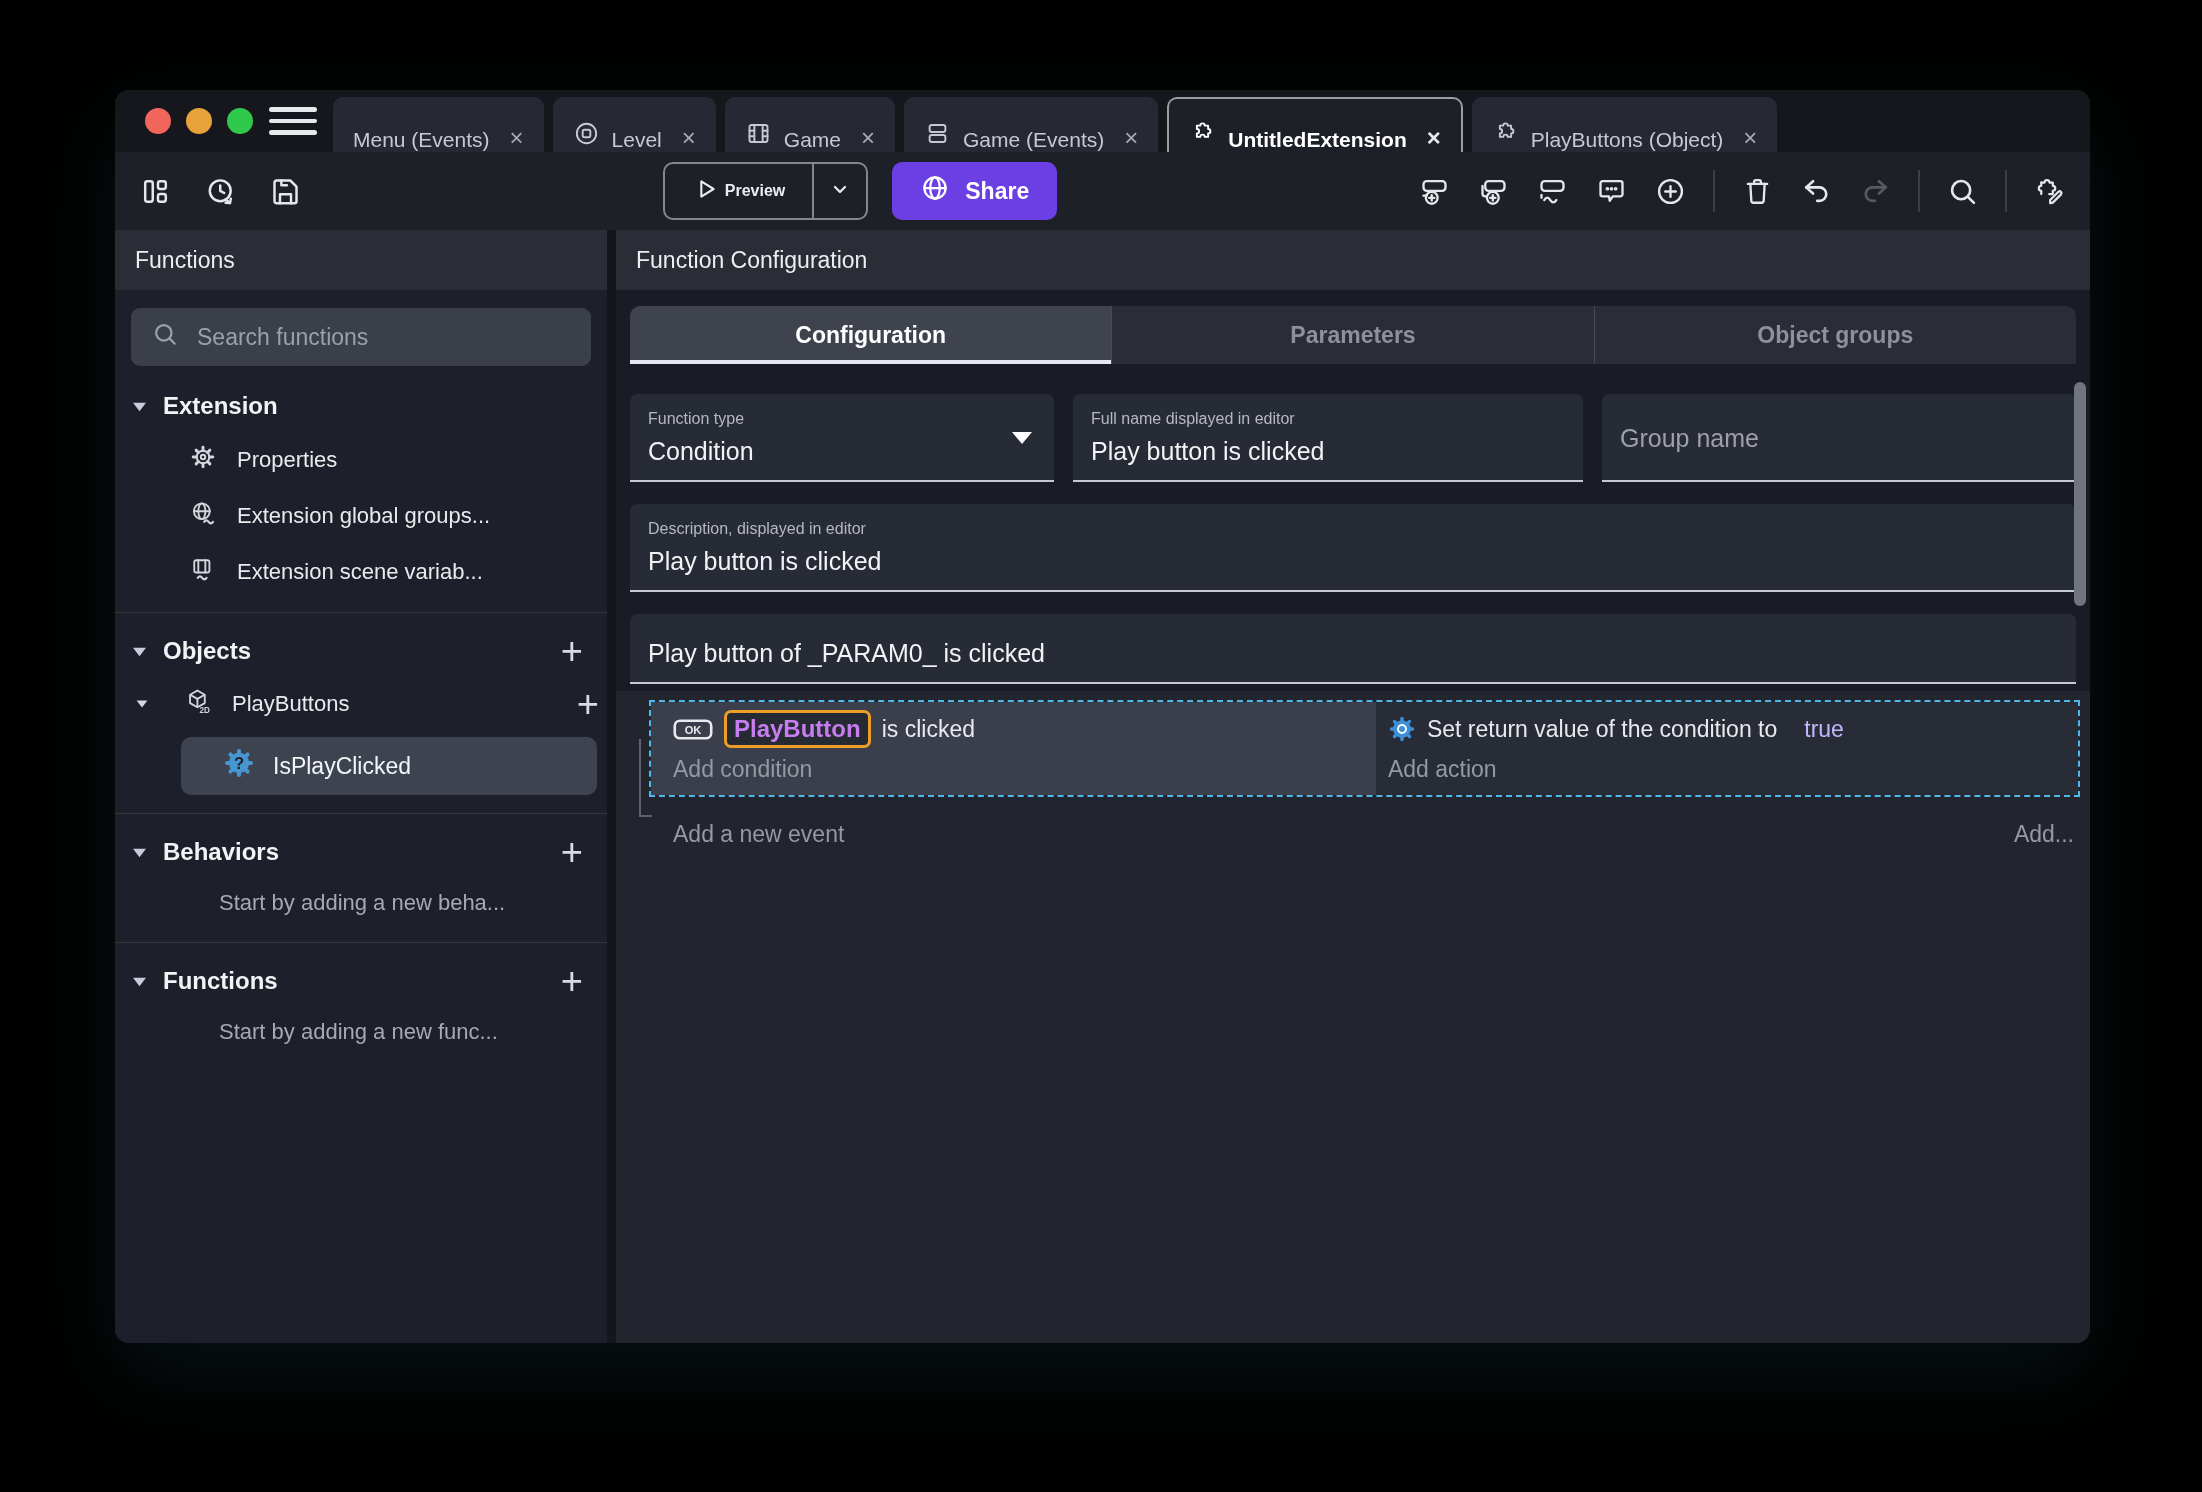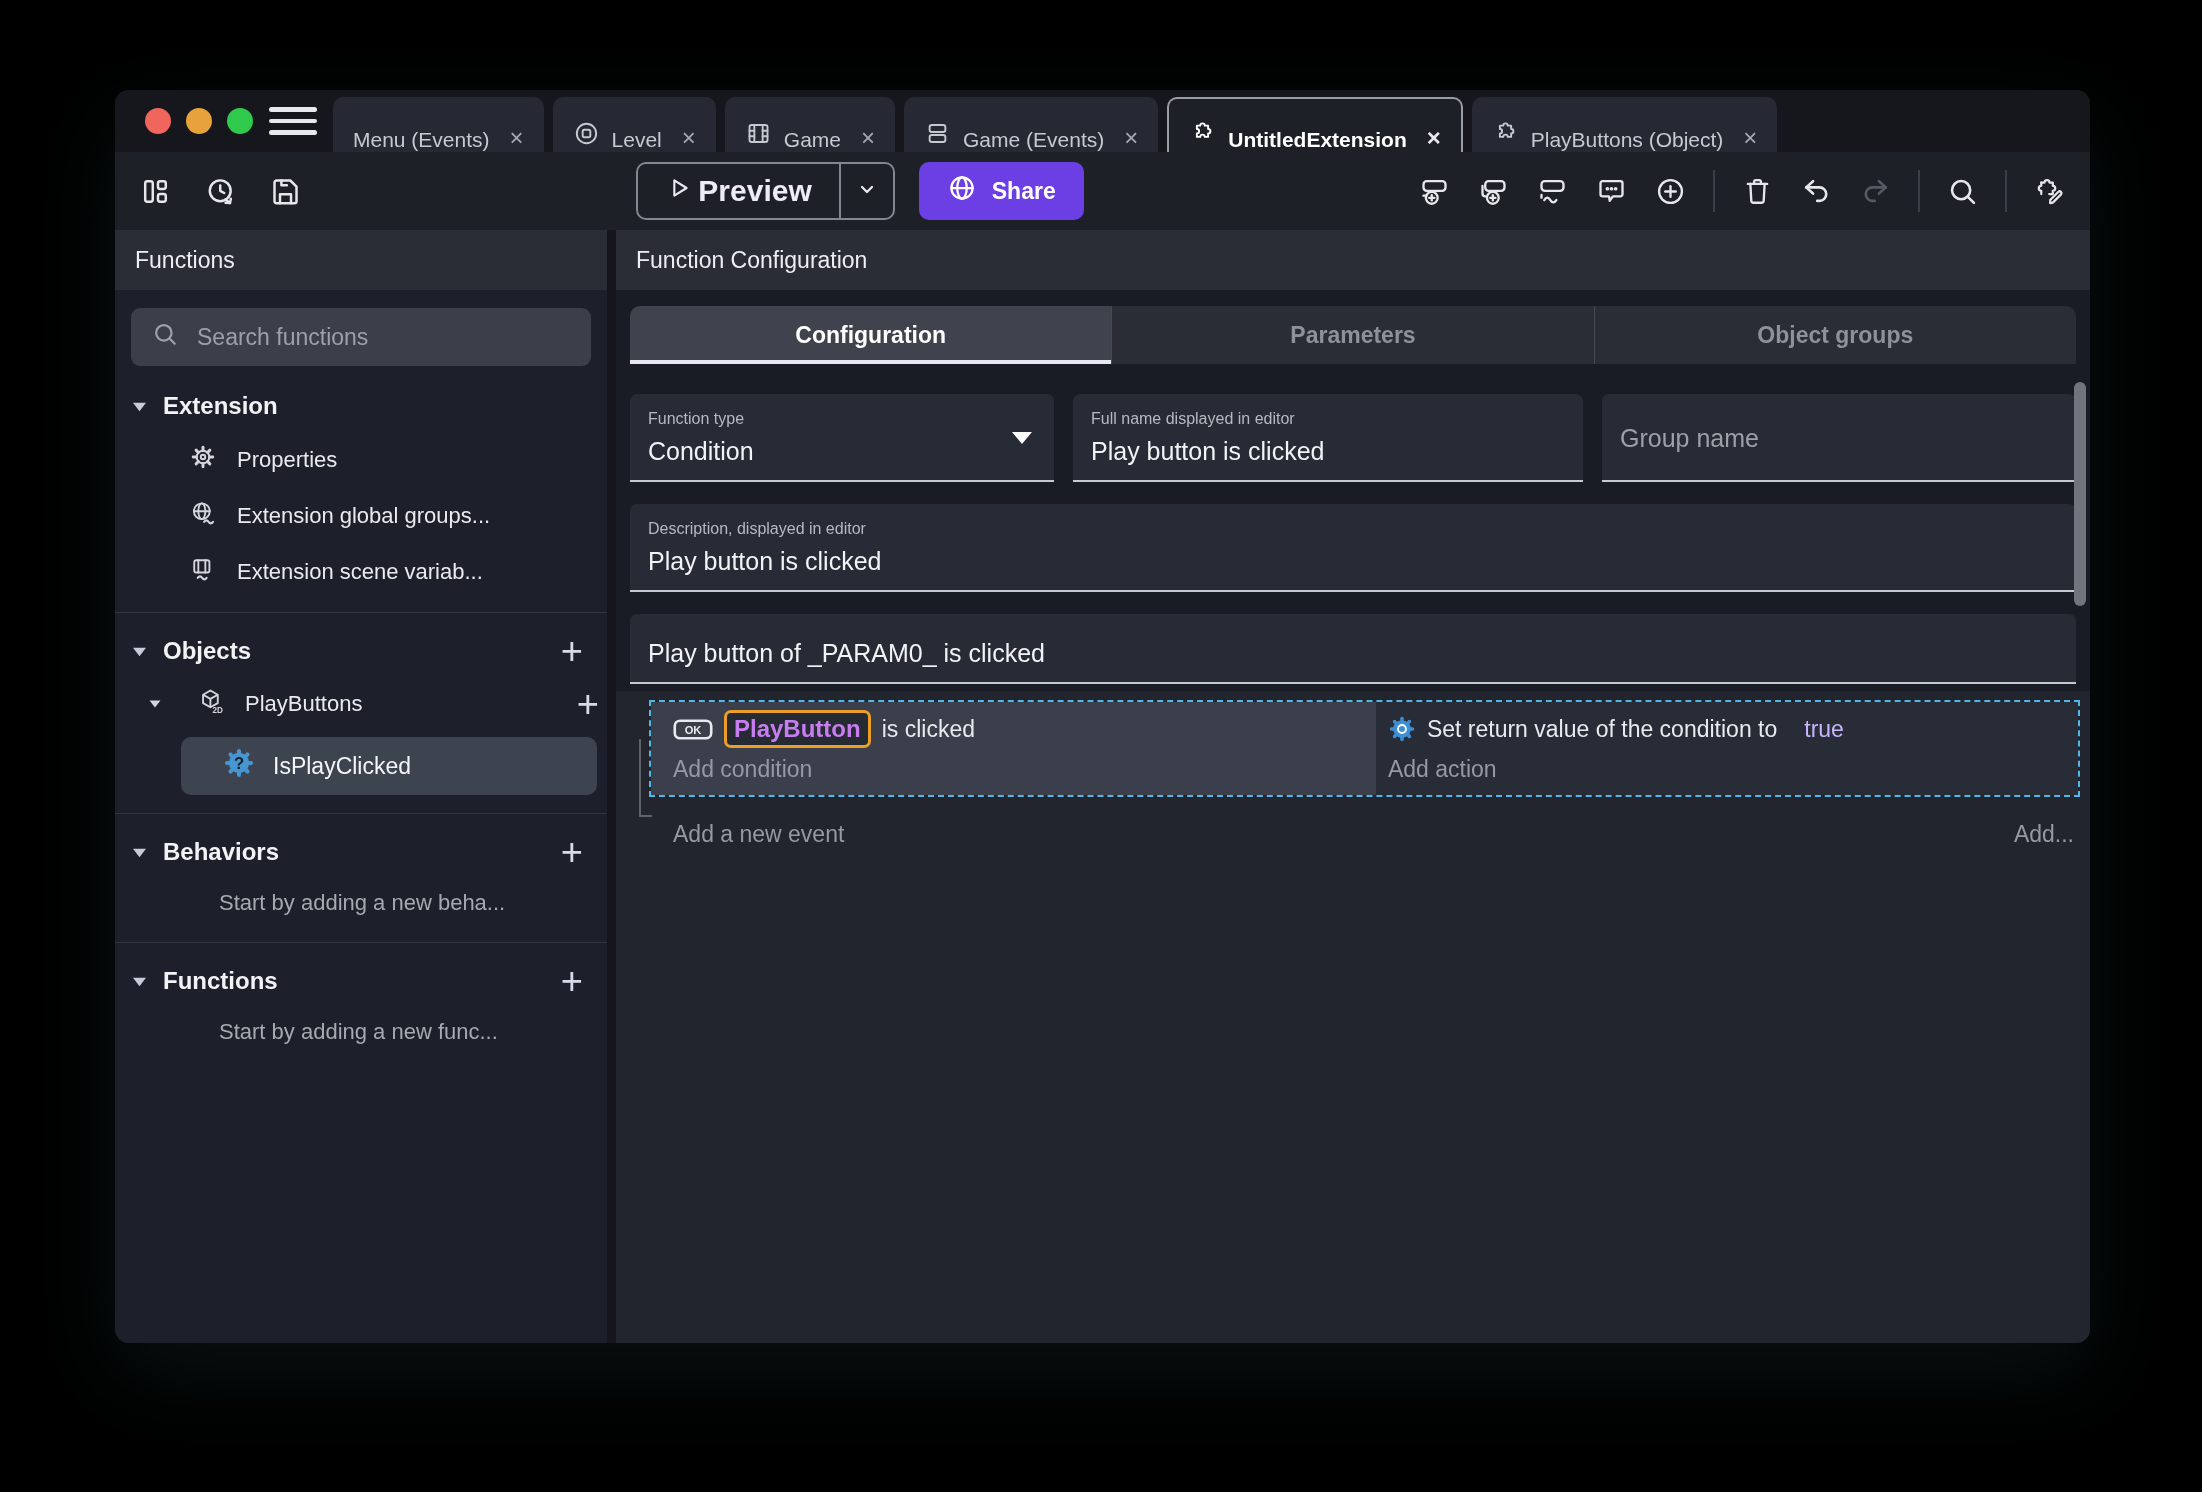--- a/index.html
+++ b/index.html
@@ -25,21 +25,21 @@
   .tab.active .tab-close { color:#E8E9EC; }
 
   
   .toolbar { height:78px; display:flex; align-items:center; padding:0 24px; background:#1D2027; flex-shrink:0; }
   .tb-left { display:flex; align-items:center; gap:32px; }
   .icon-btn { color:#E6E7EA; display:flex; align-items:center; justify-content:center; cursor:pointer; }
   .icon-btn svg { width:33px; height:33px; }
   .icon-btn.dim { color:#565A63; }
   .spacer { flex:1; }
   .preview-btn { display:flex; align-items:stretch; height:58px; border:2px solid #83868F; border-radius:10px; color:#EDEBF5; cursor:pointer; }
-  .preview-main { display:flex; align-items:center; gap:5px; padding:0 27px; font-weight:bold; font-size:30px; }
+  .preview-main { display:flex; align-items:center; gap:5px; padding:0 27px; font-weight:bold; font-size:16px; }
   .preview-main svg { width:28px; height:28px; }
   .preview-caret { width:54px; border-left:2px solid #83868F; display:flex; align-items:center; justify-content:center; }
   .preview-caret svg { width:24px; height:24px; }
   .share-btn { height:58px; margin-left:24px; background:#6C3FE4; border:none; border-radius:10px; display:flex; align-items:center;
                gap:15px; padding:0 28px; color:#fff; font-weight:bold; font-size:23px; cursor:pointer; }
   .share-btn svg { width:30px; height:30px; }
   .tb-right { display:flex; align-items:center; gap:26px; }
   .tb-sep { width:2px; height:42px; background:#3C3F48; }
 
   
@@ -55,21 +55,21 @@
   .search-box { margin:18px 16px 6px 16px; height:58px; background:#3B3F49; border-radius:9px; display:flex; align-items:center;
                 gap:18px; padding:0 20px; color:#9CA0A9; font-size:23px; cursor:text; flex-shrink:0; }
   .search-box svg { width:28px; height:28px; color:#9CA0A9; }
   .section-h { display:flex; align-items:center; height:52px; padding:0 16px; margin-top:8px; flex-shrink:0; }
   .tri { width:17px; height:13px; margin-right:15px; flex-shrink:0; }
   .tri svg { display:block; width:17px; height:13px; color:#C9CBDB; }
   .section-title { font-weight:bold; font-size:24px; color:#F2F3F5; flex:1; }
   .add-btn { font-size:38px; color:#D9DAE8; font-weight:400; padding:0 8px; cursor:pointer; line-height:1; }
   .side-item { display:flex; align-items:center; height:56px; padding-left:74px; gap:20px; color:#E9EAED; font-size:22px; cursor:pointer; }
   .side-item svg { width:28px; height:28px; color:#D4D6DC; flex-shrink:0; }
-  .obj-item { padding-left:33px; height:54px; }
+  .obj-item { padding-left:20px; height:54px; }
   .obj-item .tri { margin-right:12px; }
   .sel-item { margin:6px 10px 6px 66px; height:58px; background:#3E4350; border-radius:10px; display:flex; align-items:center;
               gap:18px; padding-left:42px; color:#F4F5F7; font-size:23px; cursor:pointer; }
   .sel-item svg { width:32px; height:32px; flex-shrink:0; }
   .divider { height:1px; background:#33363F; margin:12px 0 4px 0; flex-shrink:0; }
   .empty-text { color:#A6A9B1; font-size:22px; padding:12px 16px 14px 104px; }
 
   
   .main-body { flex:1; display:flex; flex-direction:column; position:relative; min-height:0; }
   .cfg-tabs { display:flex; margin:16px 14px 0 14px; border-radius:10px 10px 0 0; overflow:hidden; flex-shrink:0; }

